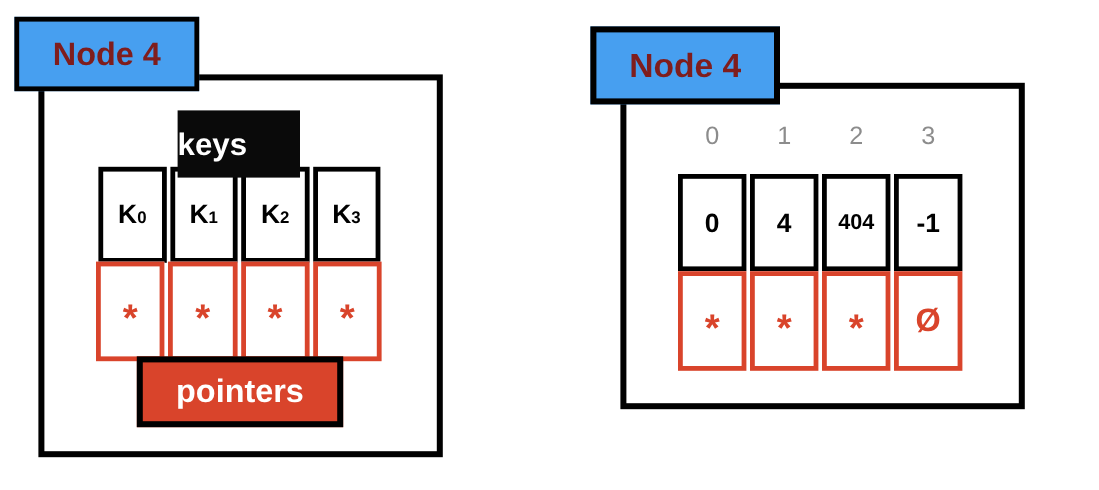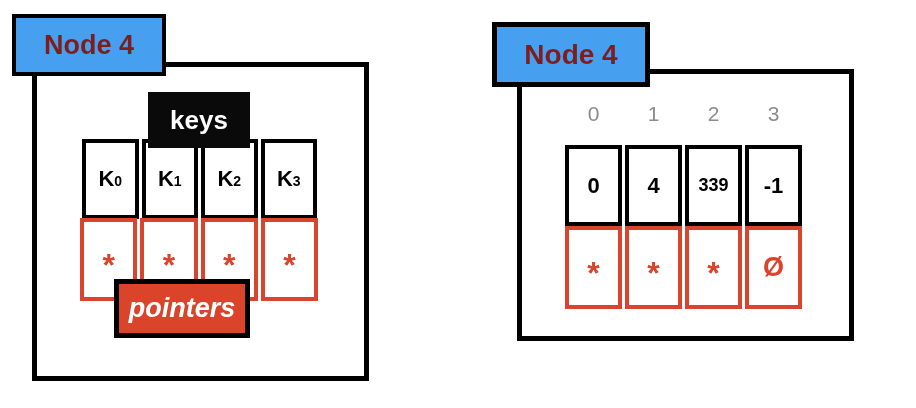--- a/index.html
+++ b/index.html
@@ -37,21 +37,21 @@
   }
   .keys-label {
     position: absolute;
     box-sizing: border-box;
     background: #0a0a0a;
     color: #ffffff;
     font-weight: bold;
     font-size: 26px;
     display: flex;
     align-items: center;
-    justify-content: center;
+    justify-content: flex-start;
     z-index: 4;
   }
   .pointers-label {
     position: absolute;
     box-sizing: border-box;
     background: #D9442B;
     border: 5px solid #000000;
     color: #ffffff;
     font-weight: bold;
     font-size: 27px;
@@ -111,21 +111,21 @@
     color: #8C8C8C;
     font-size: 21px;
     font-weight: normal;
   }
   
   .lbox       { left: 32px;  top: 62px;  width: 337px; height: 319px; }
   .ltitle     { left: 12px;  top: 14px;  width: 154px; height: 62px; }
   .lkeyslabel { left: 148px; top: 92px;  width: 102px; height: 56px; }
   .lkeysrow   { left: 82px;  top: 139px; width: 235px; height: 80px; }
   .lptrrow    { left: 80px;  top: 218px; width: 238px; height: 83px; }
-  .lptrlabel  { left: 114px; top: 279px; width: 136px; height: 59px; font-style: italic; }
+  .lptrlabel  { left: 114px; top: 297px; width: 172px; height: 59px; }
   
   .rbox       { left: 517px; top: 69px;  width: 337px; height: 272px; border-width: 5px; }
   .rtitle     { left: 492px; top: 22px;  width: 158px; height: 65px; border-width: 5px; font-size: 28px; }
   .ridxrow    { left: 565px; top: 98px;  width: 237px; height: 32px; }
   .rkeysrow   { left: 565px; top: 145px; width: 237px; height: 81px; }
   .rkeysrow .cell:nth-child(3) { font-size: 18px; }
   .rptrrow    { left: 565px; top: 226px; width: 237px; height: 83px; }
 </style>
 </head>
 <body>
@@ -197,21 +197,21 @@
   <div class="index-row ridxrow">
     <div class="index-cell">0</div>
     <div class="index-cell">1</div>
     <div class="index-cell">2</div>
     <div class="index-cell">3</div>
   </div>
 
   <div class="cell-row rkeysrow">
     <div class="cell key-cell">0</div>
     <div class="cell key-cell">4</div>
-    <div class="cell key-cell">339</div>
+    <div class="cell key-cell">404</div>
     <div class="cell key-cell">-1</div>
   </div>
 
   <div class="cell-row rptrrow">
     <div class="cell ptr-cell">
       <span class="star">*</span>
     </div>
     <div class="cell ptr-cell">
       <span class="star">*</span>
     </div>

